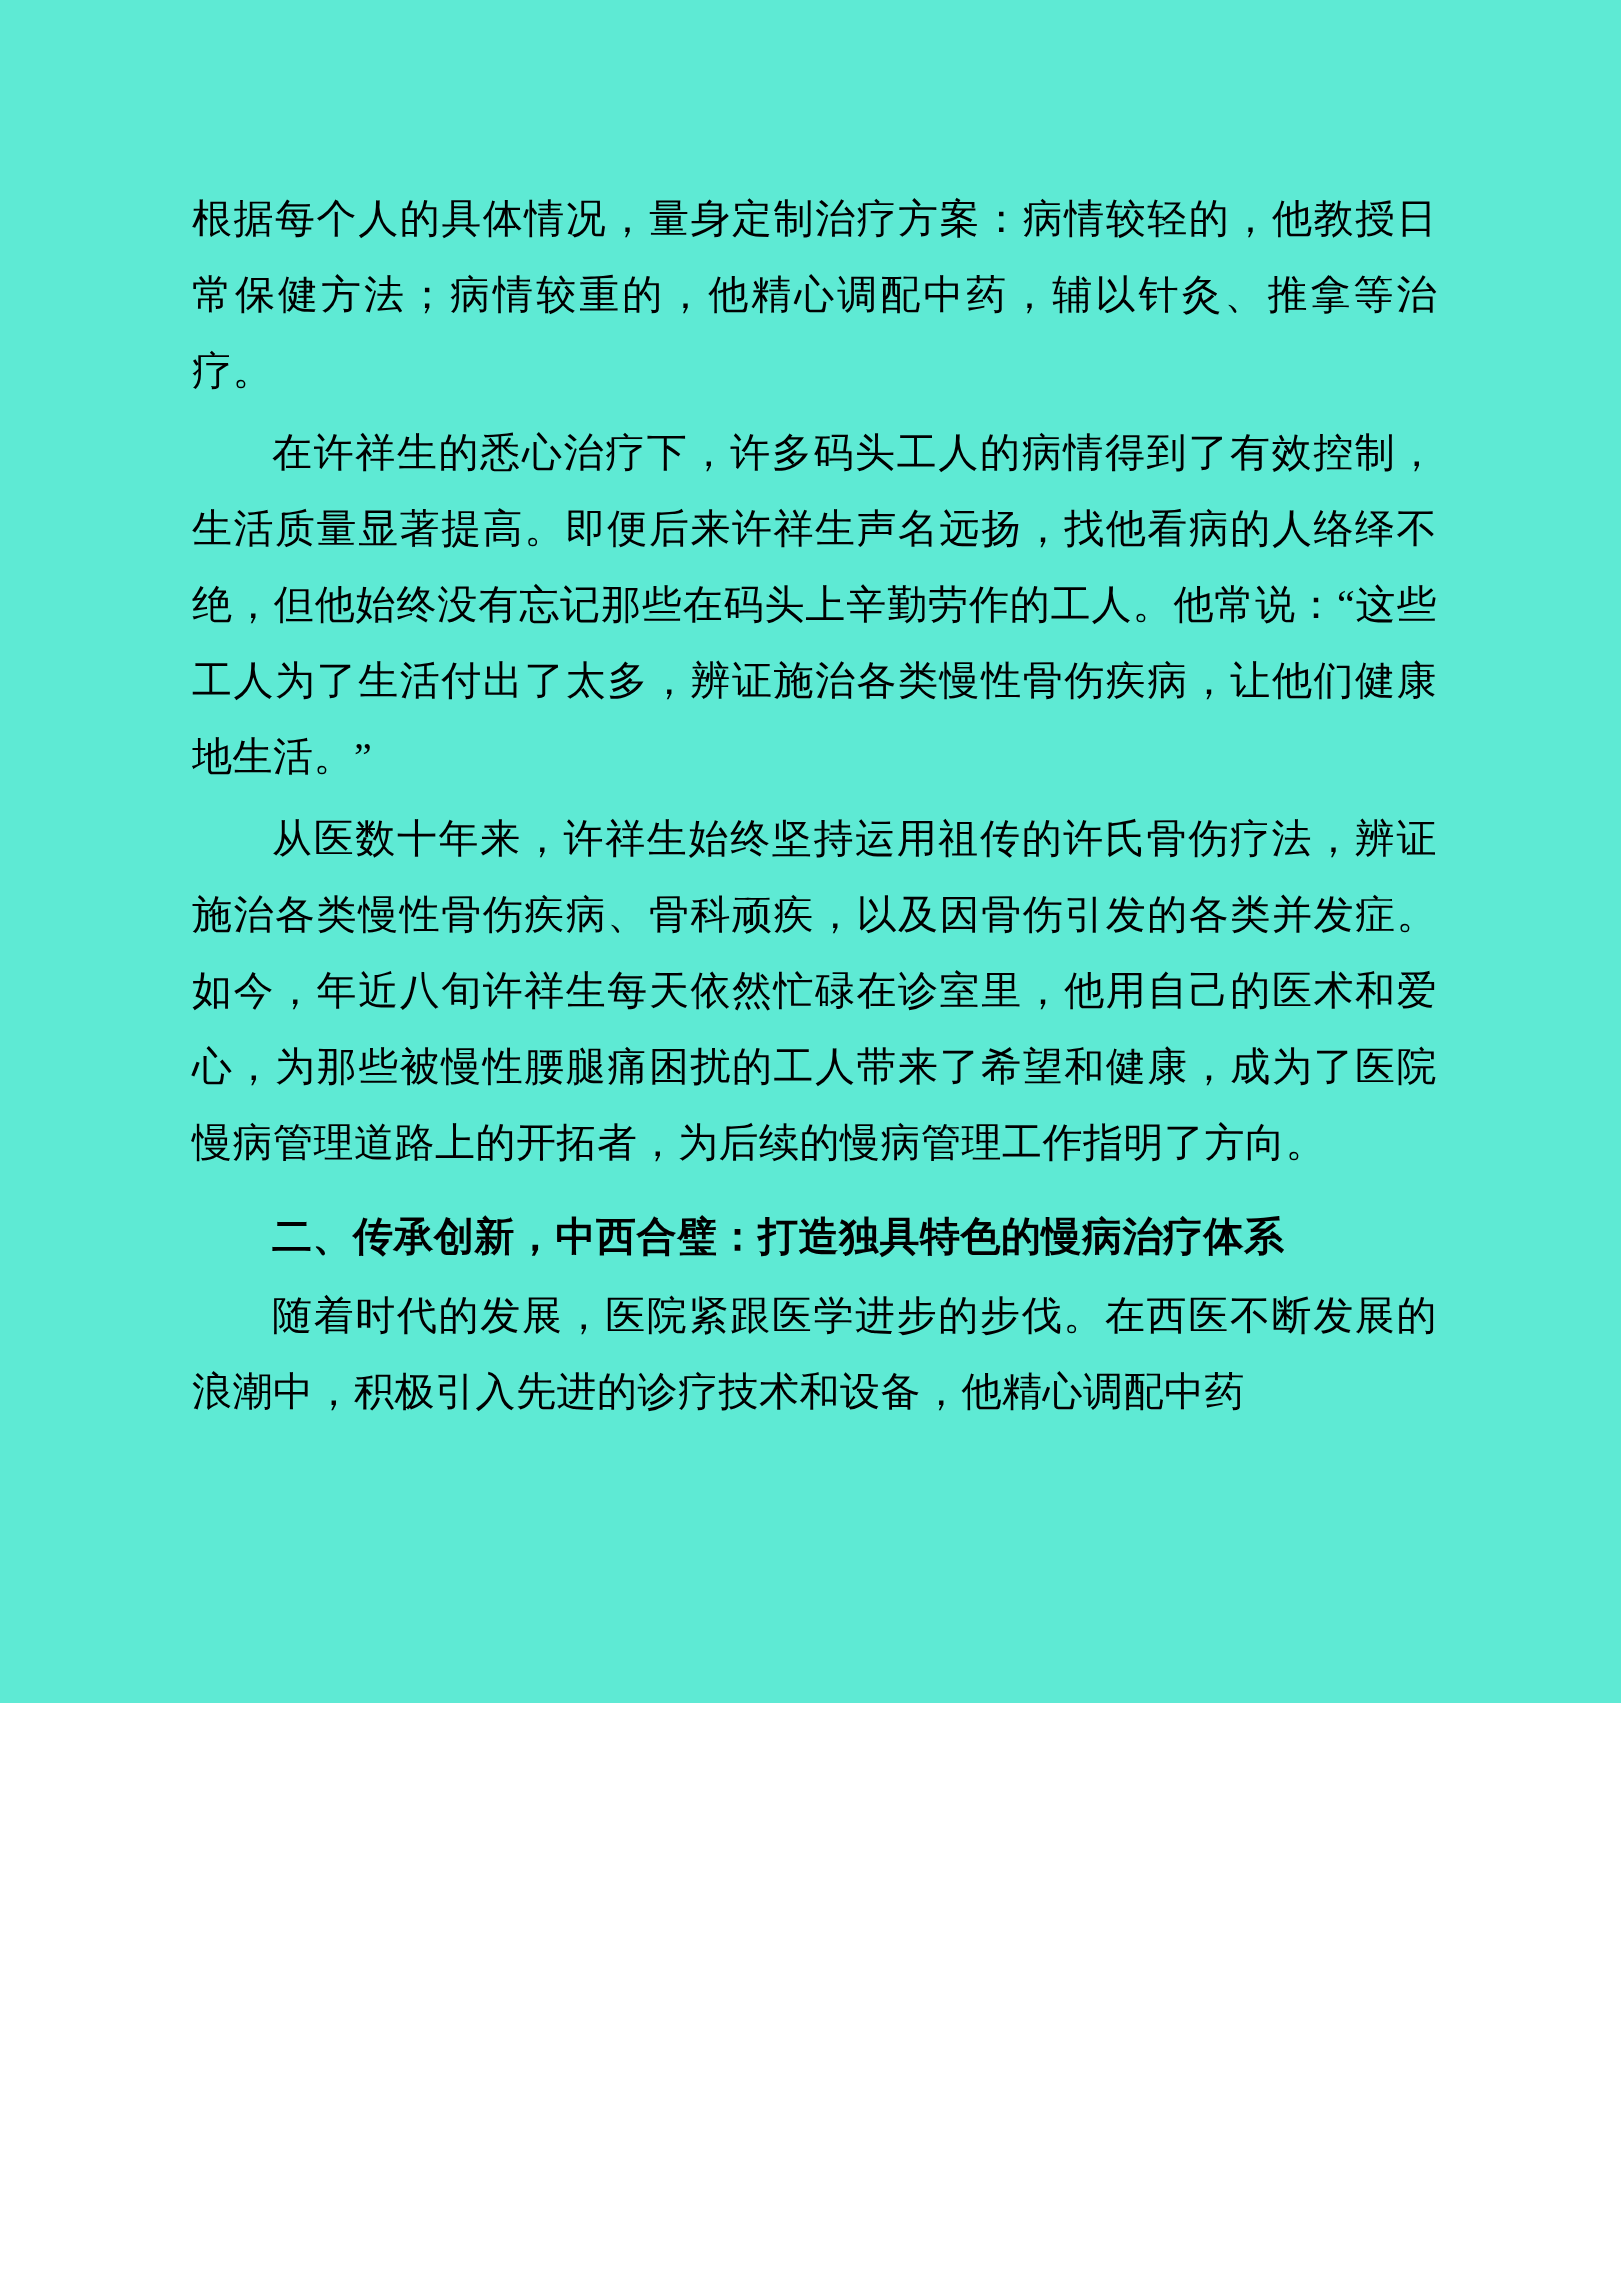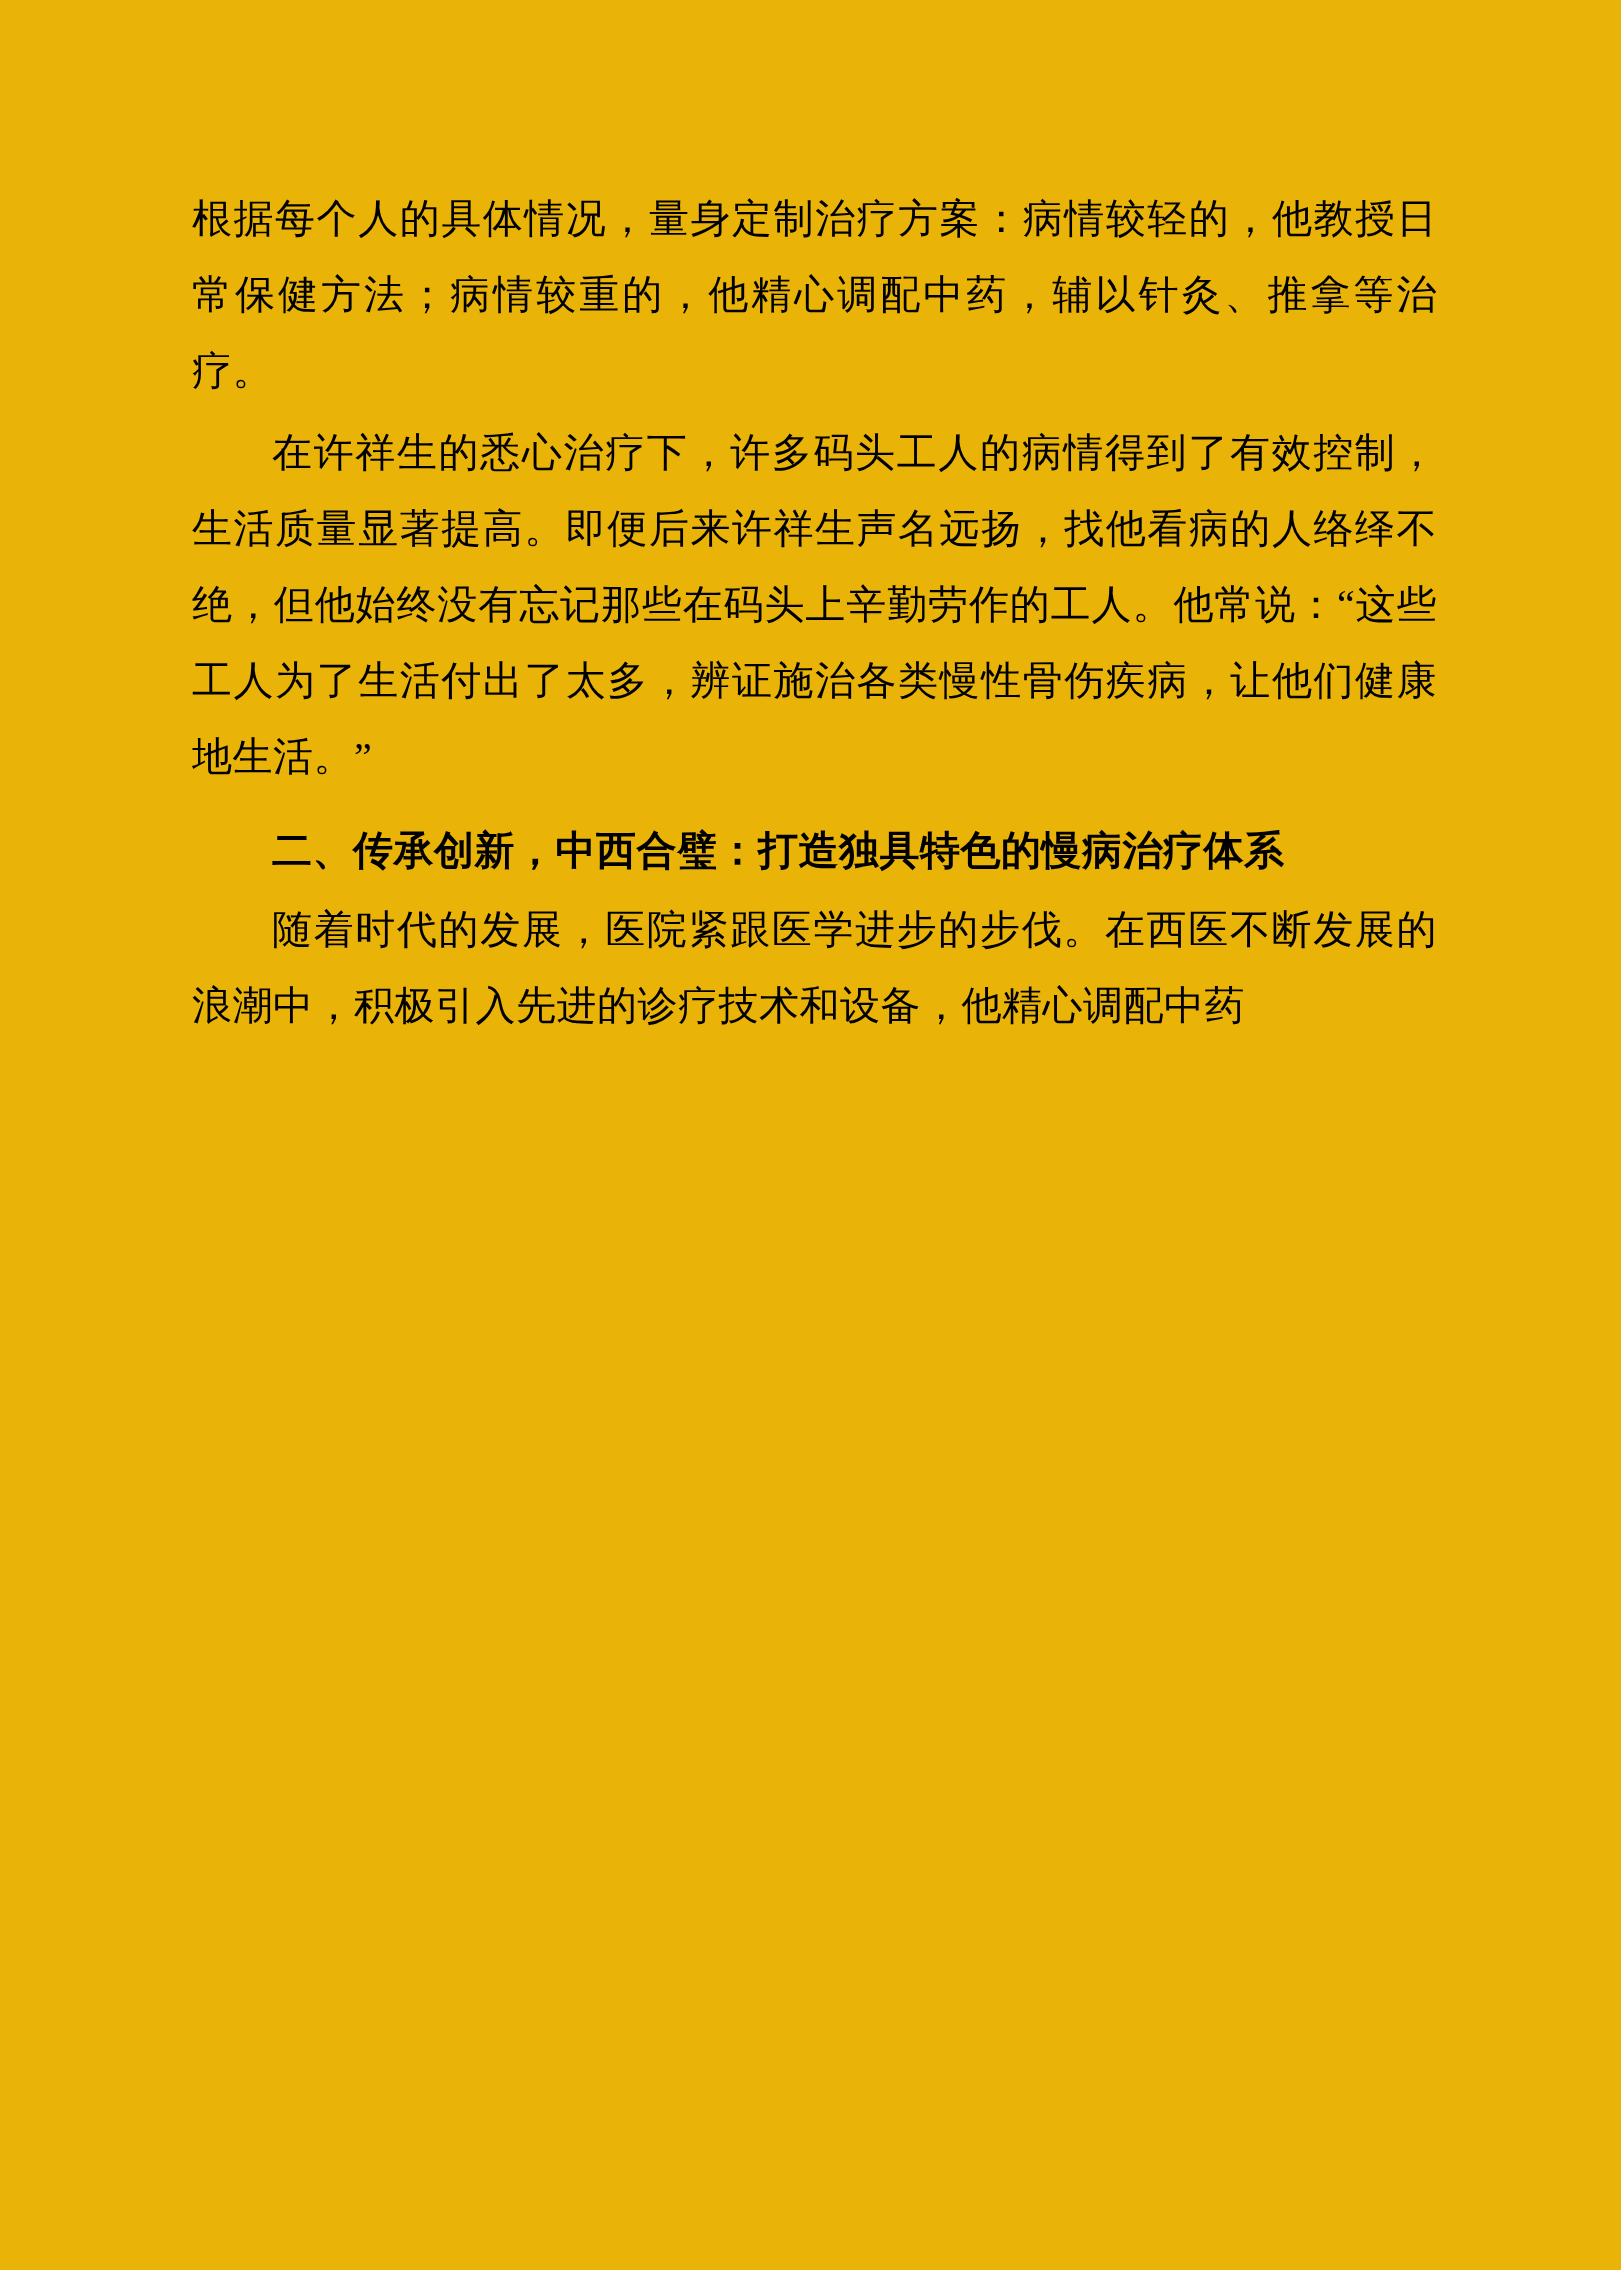--- a/index.html
+++ b/index.html
@@ -11,23 +11,23 @@
     width: 1621px;
     height: 2293px;
     font-family: "Liberation Serif", "DejaVu Serif", serif;
     color: #000000;
     position: relative;
     overflow: hidden;
   }
   .page {
     box-sizing: border-box;
     width: 1621px;
-    height: 2270px;
+    height: 1703px;
     padding: 181px 120px 0 192px;
-    background: #eab308;
+    background: #5eead4;
   }
   .doc-body {
     width: 1245px;
   }
   p.para {
     margin: 0 0 5.9px 0;
     font-size: 40px;
     line-height: 76px;
     text-align: justify;
     text-justify: inter-ideograph;
@@ -52,20 +52,21 @@
 <body>
 
 <div class="page">
   <div class="doc-body">
 
     <p class="para noindent">根据每个人的具体情况，量身定制治疗方案：病情较轻的，他教授日常保健方法；病情较重的，他精心调配中药，辅以针灸、推拿等治疗。</p>
 
 
     <p class="para">在许祥生的悉心治疗下，许多码头工人的病情得到了有效控制，生活质量显著提高。即便后来许祥生声名远扬，找他看病的人络绎不绝，但他始终没有忘记那些在码头上辛勤劳作的工人。他常说：“这些工人为了生活付出了太多，辨证施治各类慢性骨伤疾病，让他们健康地生活。”</p>
 
+    <p class="para">从医数十年来，许祥生始终坚持运用祖传的许氏骨伤疗法，辨证施治各类慢性骨伤疾病、骨科顽疾，以及因骨伤引发的各类并发症。如今，年近八旬许祥生每天依然忙碌在诊室里，他用自己的医术和爱心，为那些被慢性腰腿痛困扰的工人带来了希望和健康，成为了医院慢病管理道路上的开拓者，为后续的慢病管理工作指明了方向。</p>
 
     <h2 class="heading">二、传承创新，中西合璧：打造独具特色的慢病治疗体系</h2>
 
     <p class="para">随着时代的发展，医院紧跟医学进步的步伐。在西医不断发展的浪潮中，积极引入先进的诊疗技术和设备，他精心调配中药</p>
 
   </div>
 </div>
 
 
 </body></html>

